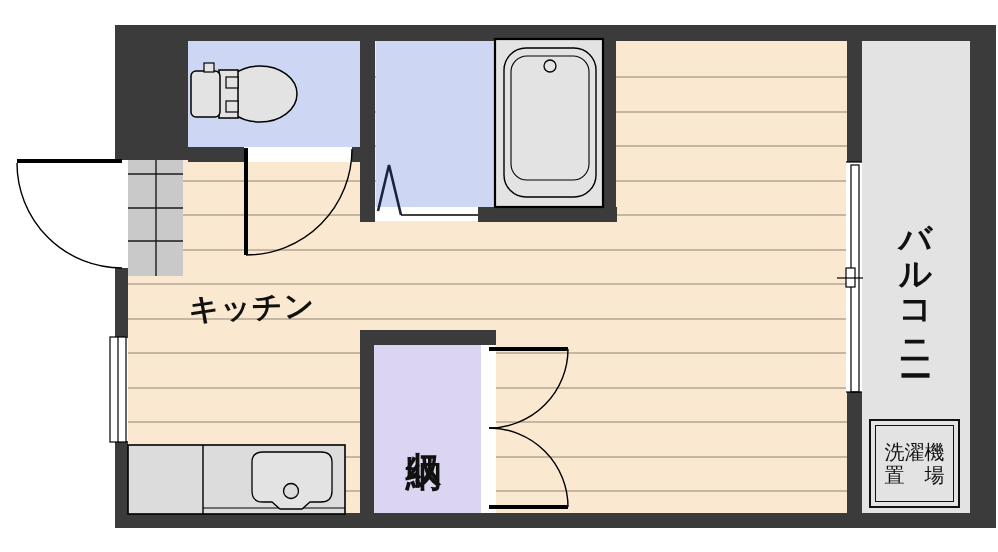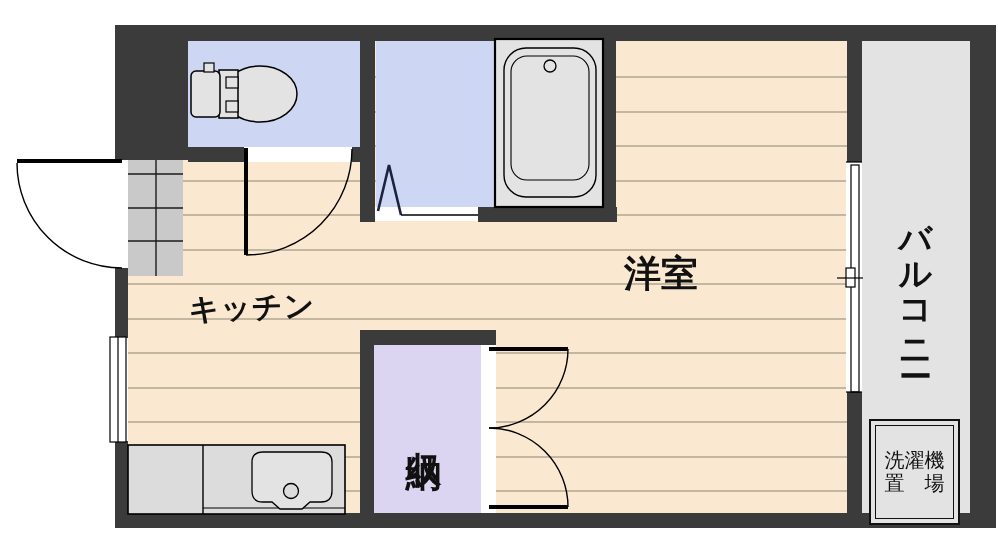--- a/index.html
+++ b/index.html
@@ -18,21 +18,21 @@
   .bath-room{position:absolute;left:376px;top:41px;width:227px;height:167px;background:#cdd7f4;}
   .storage-room{position:absolute;left:374px;top:345px;width:107px;height:168px;background:#dbd5f1;}
   .opening{position:absolute;background:#ffffff;}
   svg.overlay{position:absolute;left:0;top:0;pointer-events:none;}
   .lbl{position:absolute;color:#111;font-weight:bold;white-space:pre;transform:translate(-50%,-50%);}
   .lbl-kitchen{font-size:30px;letter-spacing:1px;transform:translate(-50%,-50%) rotate(-2deg);}
   .lbl-room{font-size:37px;line-height:44px;text-align:center;}
   .lbl-vert{writing-mode:vertical-rl;text-orientation:mixed;}
   .lbl-storage{font-size:36px;letter-spacing:5px;}
   .lbl-balcony{font-size:33px;letter-spacing:2px;}
-  .washer-box{position:absolute;left:869px;top:419px;width:91px;height:106px;border:2px solid #111;background:#e3e3e3;padding:4px;}
+  .washer-box{position:absolute;left:869px;top:419px;width:91px;height:89px;border:2px solid #111;background:#e3e3e3;padding:4px;}
   .washer-inner{width:100%;height:100%;border:1px solid #111;display:flex;flex-direction:column;align-items:center;justify-content:center;}
   .washer-inner div{font-size:20px;line-height:23px;color:#111;font-weight:normal;white-space:pre;}
 </style>
 </head>
 <body>
 
 <div id="plan">
 
   <div class="floor"></div>
 
@@ -132,21 +132,20 @@
       <g>
         <rect x="846" y="268" width="9" height="19" fill="#ffffff"></rect>
         <line x1="837" y1="278" x2="863" y2="278"></line>
       </g>
     </g>
   </svg>
 
   <div class="lbl lbl-kitchen" style="left:252px;top:308px;">キッチン</div>
 
   <div class="lbl lbl-room" style="left:661px;top:274px;">
-    <div>洋室</div>
   </div>
 
   <div class="lbl lbl-vert lbl-storage" style="left:423px;top:427px;">収納</div>
 
   <div class="lbl lbl-vert lbl-balcony" style="left:915px;top:281px;">バルコニー</div>
 
   <div class="washer-box">
     <div class="washer-inner">
       <div>洗濯機</div>
       <div>置　場</div>

